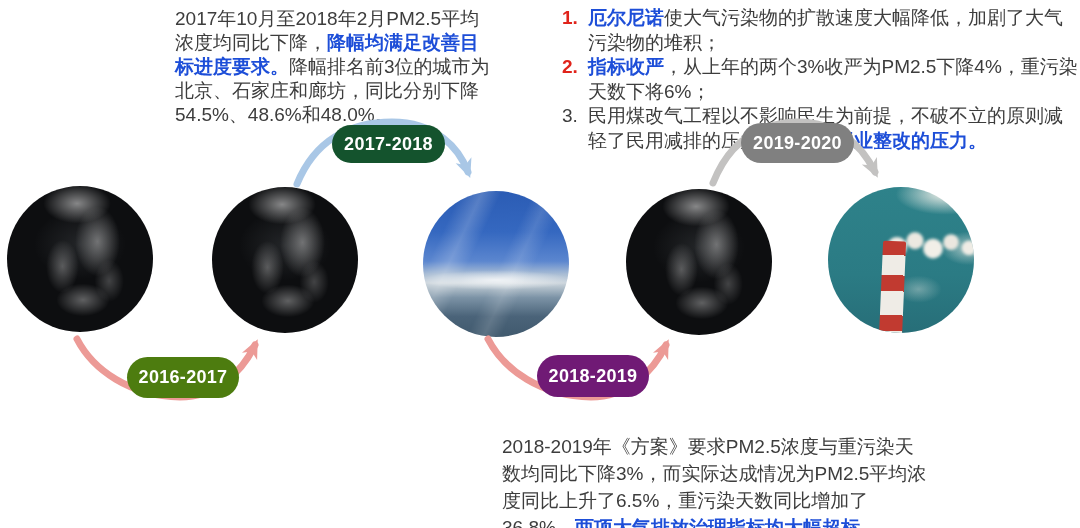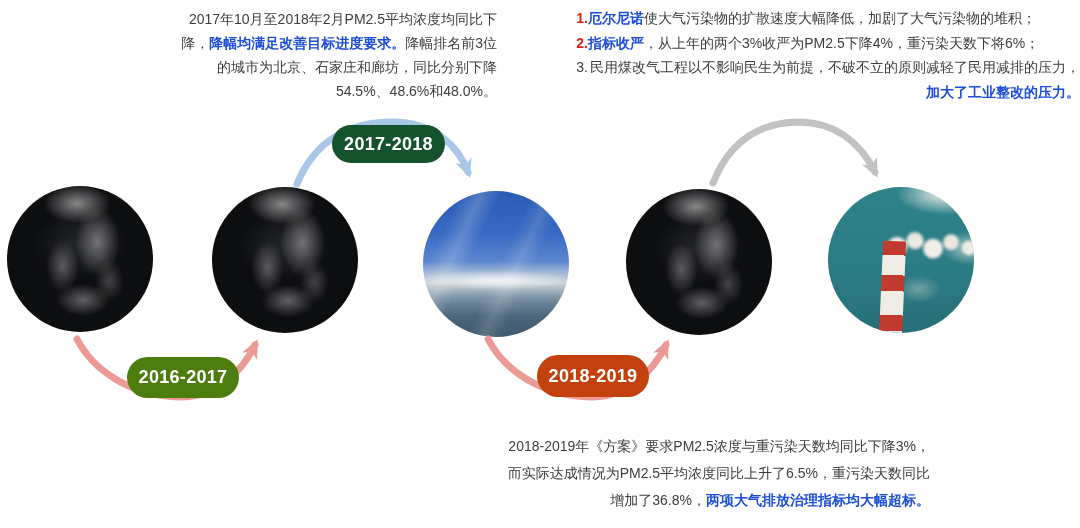--- a/index.html
+++ b/index.html
@@ -1,20 +1,20 @@
 <!DOCTYPE html>
 <html><head>
 <meta charset="utf-8">
 <style>
   * { margin:0; padding:0; box-sizing:border-box; }
   body { font-family:"Liberation Sans","DejaVu Sans",sans-serif; background:#fff; }
   .canvas { position:relative; width:1080px; height:528px; background:#fff; overflow:hidden; }
 
   
-  .tblock { position:absolute; color:#3d3d3d; font-size:14px;text-align:right; }
+  .tblock { position:absolute; color:#3d3d3d; font-size:19px; }
   .red { color:#1d4ed8; font-weight:bold; }
   .top-left   { left:175px; top:7px;   width:322px; line-height:24px; }
   .bottom-left{ left:28px;  top:413px; width:430px; line-height:27.5px; letter-spacing:.5px; }
   .bottom-right{ left:486px; top:433px; width:428px; line-height:27px;margin-left:16px; }
   .top-right  { left:562px; top:6px;   width:518px; line-height:24.5px; }
   .list-item { display:flex; }
   .list-item .marker { width:26px; flex:0 0 26px; font-weight:bold; }
   .list-item .marker.dark { color:#3d3d3d; font-weight:normal; }
   .list-item .marker.redm { color:#e0231a; }
 
@@ -69,21 +69,21 @@
       radial-gradient(circle 11px at 90% 58%, #efece5 60%, transparent 70%);
     filter:blur(1.5px);
   }
 
   
   .badge { position:absolute; display:flex; align-items:center; justify-content:center;
     color:#fff; font-weight:bold; font-size:18px; letter-spacing:.3px; border-radius:21px; z-index:3; }
   .badge.blue { left:332px; top:125px; width:113px; height:38px; background:#14532d; }
   .badge.gray { left:741px; top:123px; width:113px; height:40px; background:#808080; }
   .badge.red1 { left:127px; top:357px; width:112px; height:41px; background:#4d7c0f; }
-  .badge.red2 { left:537px; top:355px; width:112px; height:42px; background:#c2410c; }
+  .badge.red2 { left:537px; top:355px; width:112px; height:42px; background:#701a75; }
 
   
   .arrows { position:absolute; left:0; top:0; z-index:2; pointer-events:none; }
 </style>
 </head>
 <body>
 
 <div class="canvas">
 
   <p class="tblock top-left"><span>2017年10月至2018年2月PM2.5平均浓度均同比下降，</span><span class="red">降幅均满足改善目标进度要求。</span><span>降幅排名前3位的城市为北京、石家庄和廊坊，同比分别下降54.5%、48.6%和48.0%。</span></p>
@@ -127,16 +127,17 @@
           <path d="M0,1 L9,5 L0,9 L2.5,5 Z" fill="#c3c2c1"></path>
         </marker>
     </defs>
     <path d="M297,184 C315,140 350,122 392,122 C436,122 459,148 468,172" fill="none" stroke="#a9c7e6" stroke-width="7" stroke-linecap="round" marker-end="url(#head-blue)"></path>
     <path d="M713,183 C730,140 760,123 797,122 C840,122 863,148 875,172" fill="none" stroke="#c3c2c1" stroke-width="7" stroke-linecap="round" marker-end="url(#head-gray)"></path>
     <path d="M77,339 C93,370 130,396 180,397 C216,397 242,372 255,345" fill="none" stroke="#ec9a96" stroke-width="7" stroke-linecap="round" marker-end="url(#head-pink)"></path>
     <path d="M488,339 C504,370 541,396 591,397 C627,397 653,372 666,345" fill="none" stroke="#ec9a96" stroke-width="7" stroke-linecap="round" marker-end="url(#head-pink)"></path>
   </svg>
 
   <div class="badge blue">2017-2018</div>
+  <div class="badge gray">2019-2020</div>
   <div class="badge red1">2016-2017</div>
   <div class="badge red2">2018-2019</div>
 
 </div>
 
 </body></html>

